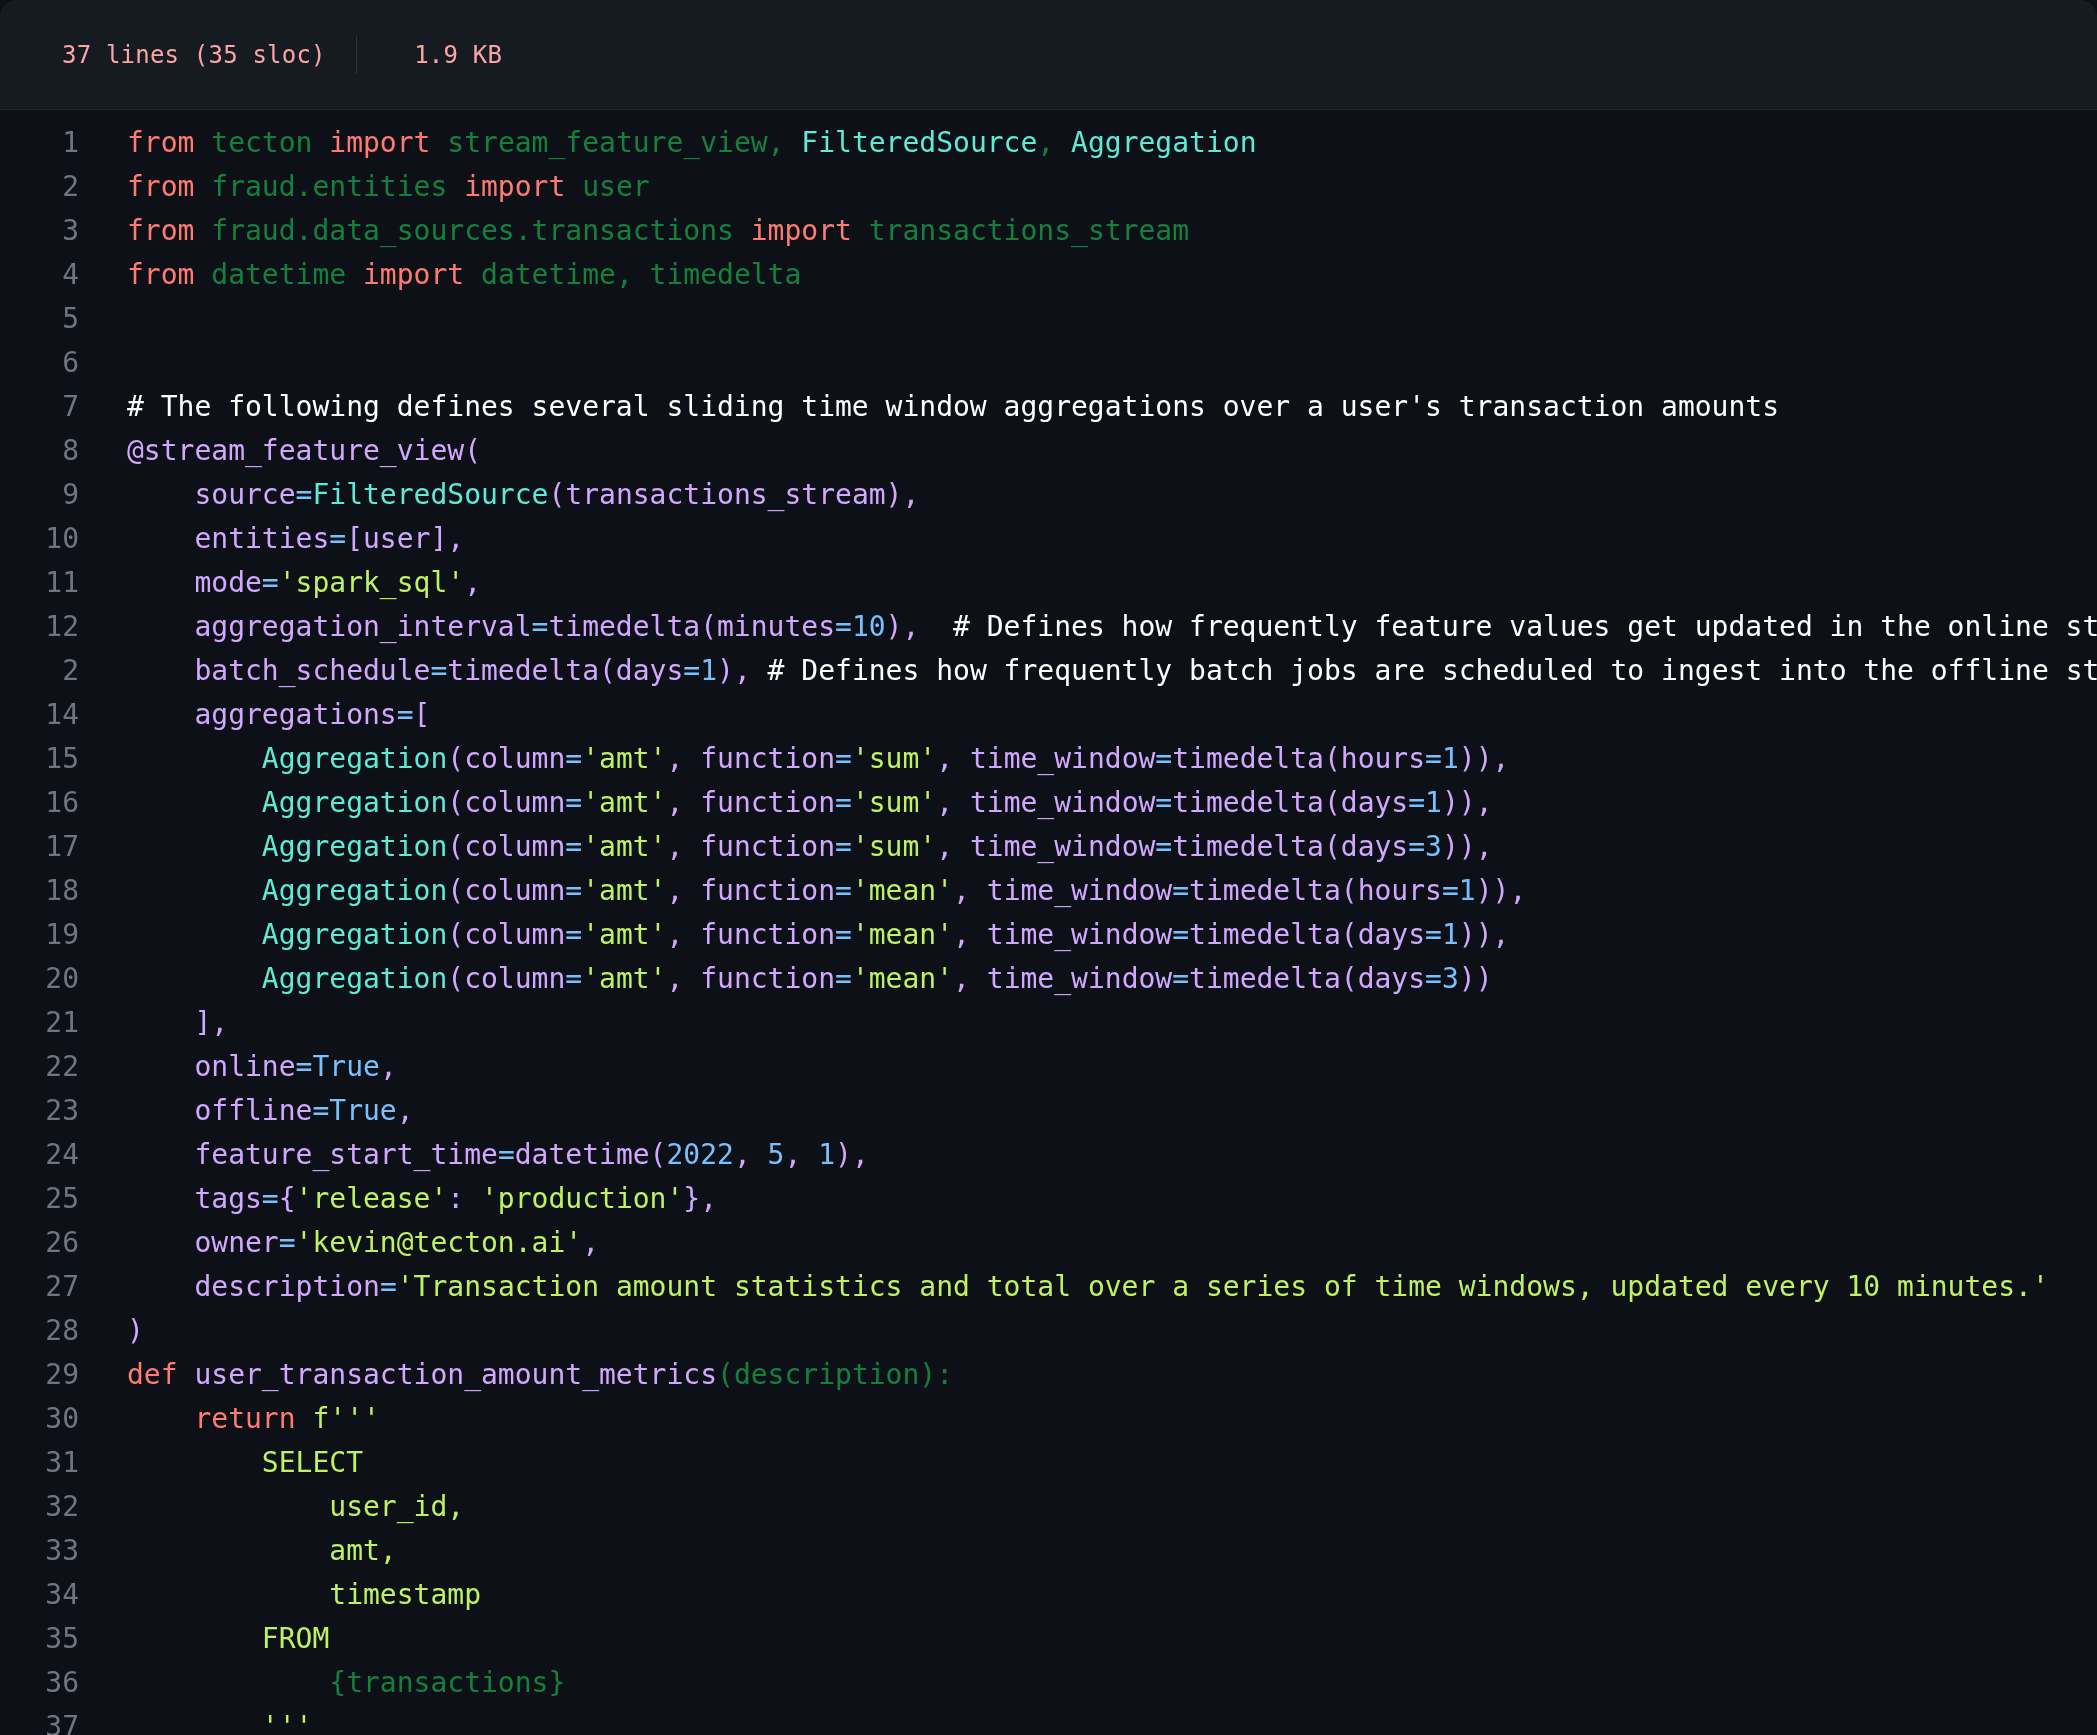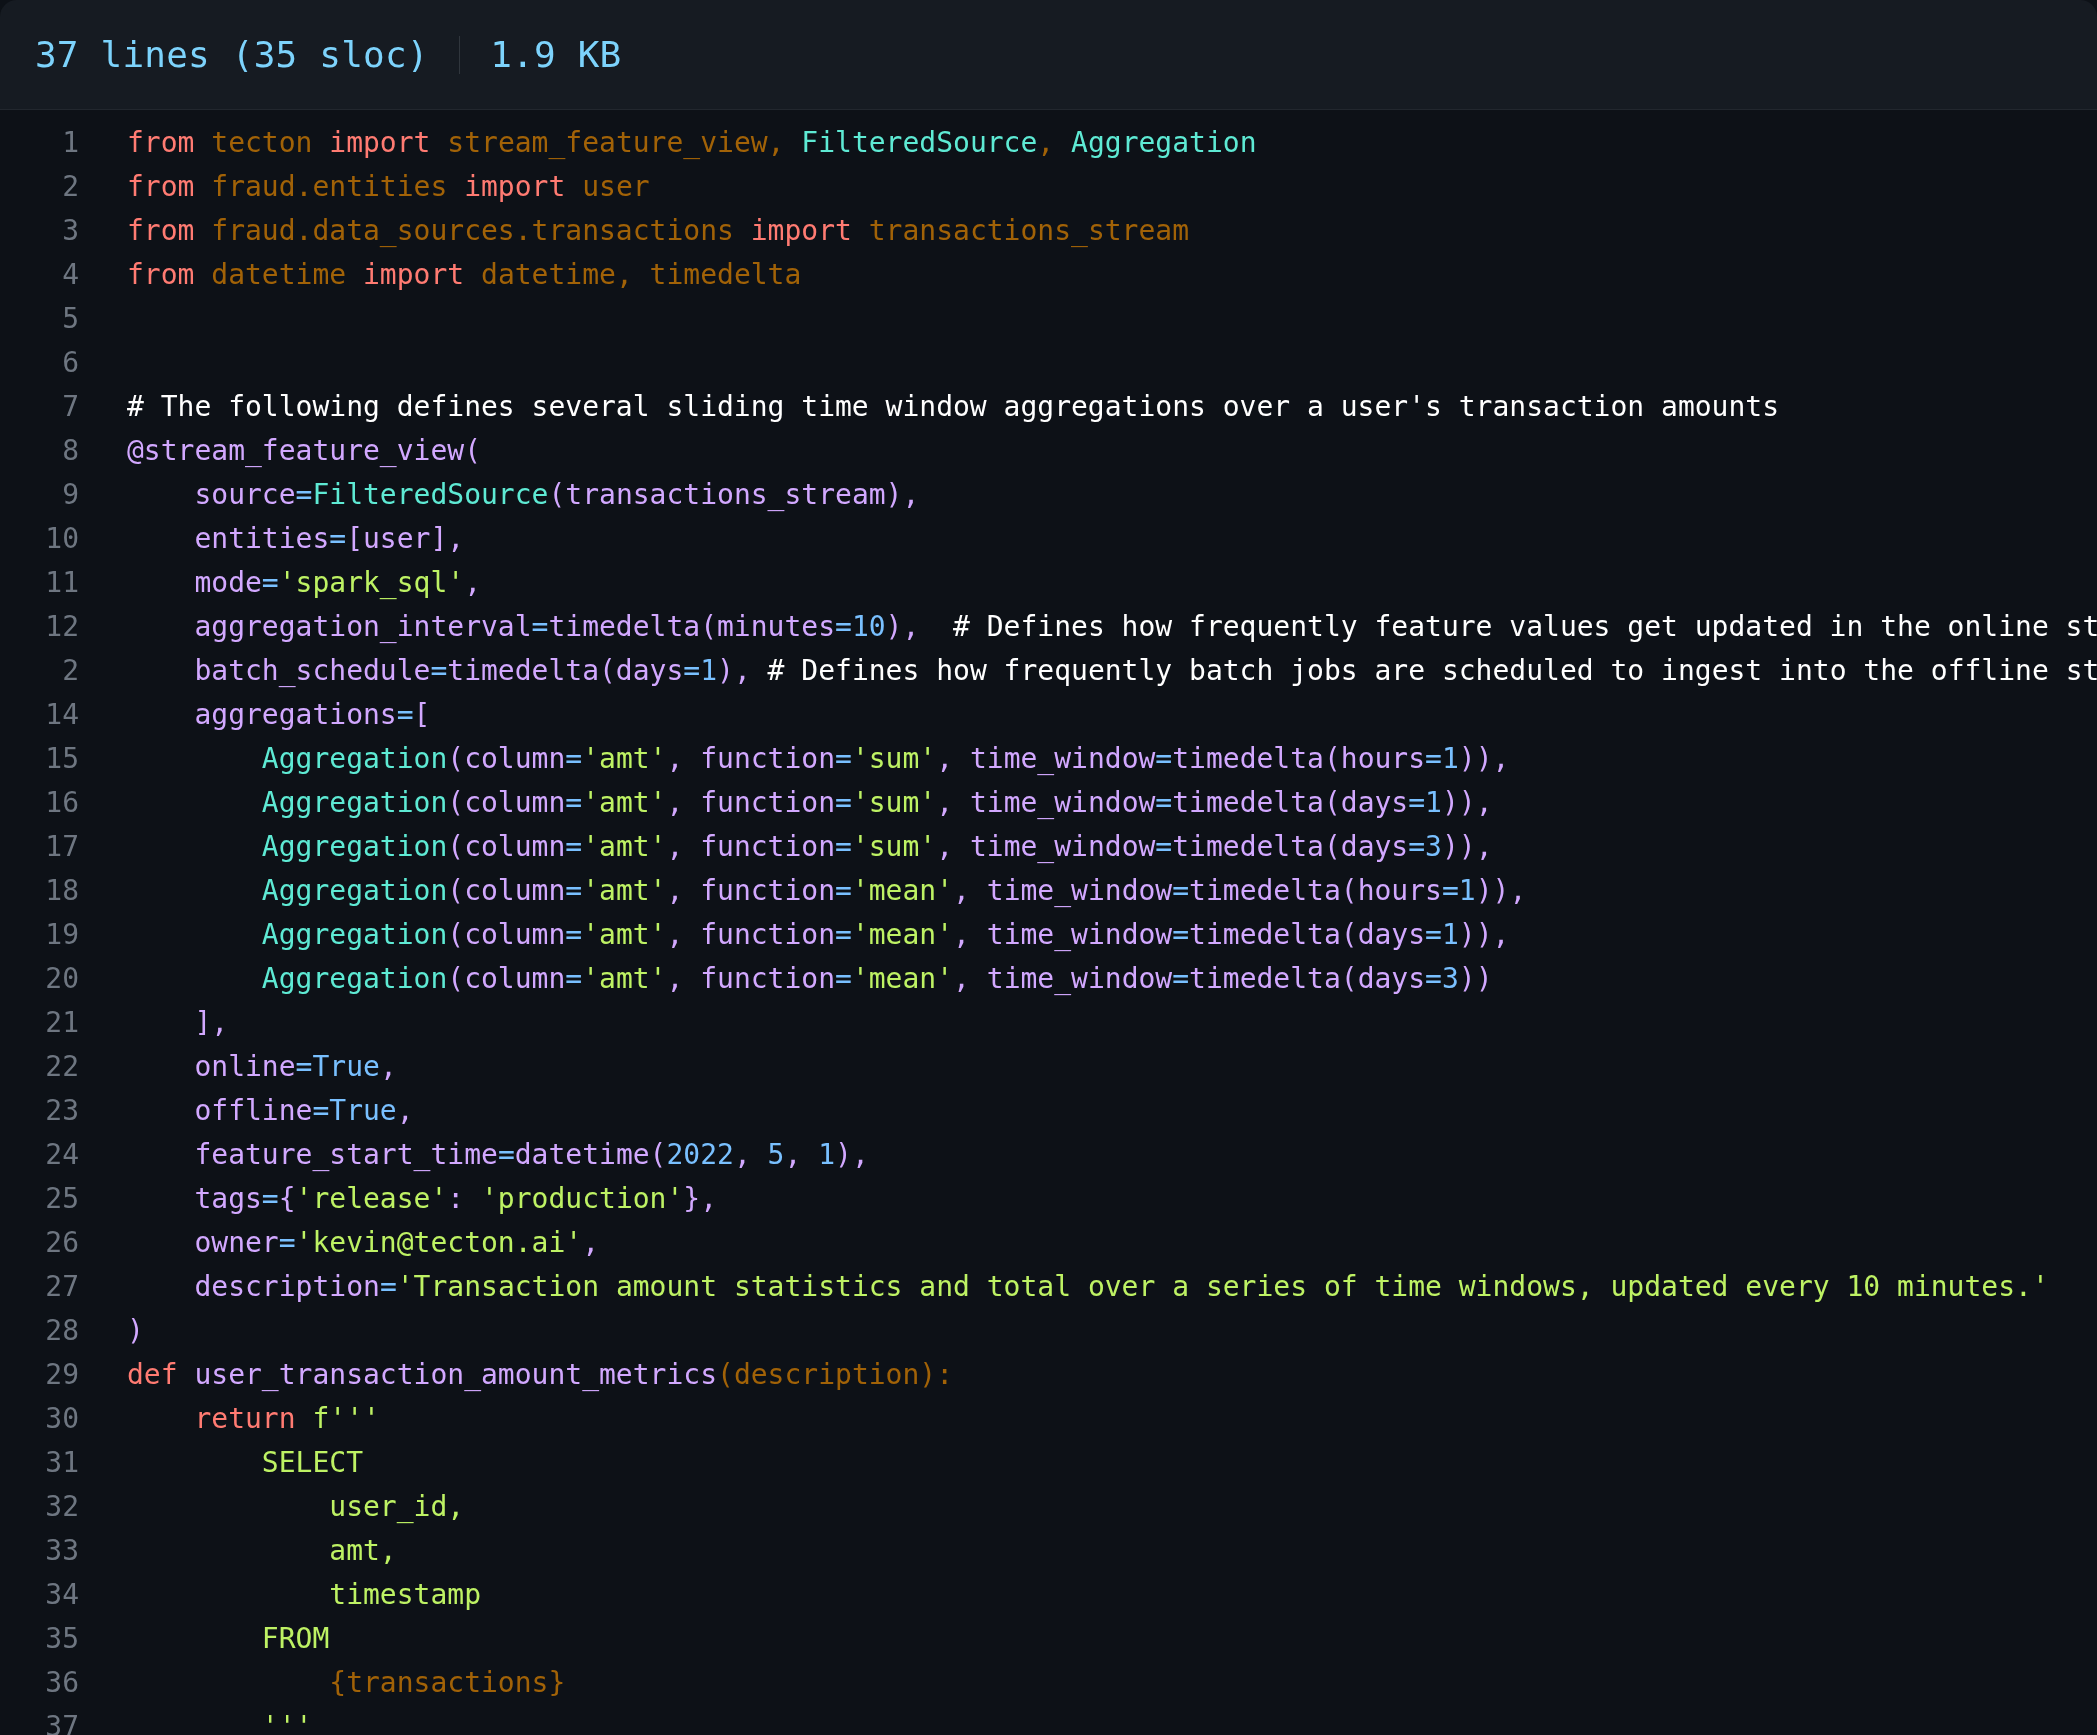--- a/index.html
+++ b/index.html
@@ -36,25 +36,26 @@
     padding-left: 35px;
   }
 
   .meta-group {
     display: flex;
     align-items: center;
     height: 100%;
   }
 
   .meta-text {
-    color: #7dd3fc;
-    font-size: 36px;
+    color: #fca5a5;
+    font-size: 24px;
     line-height: 1;
     letter-spacing: 0.2px;
     white-space: pre;
+    margin-left: 27px;
   }
 
   .meta-divider {
     width: 1.5px;
     height: 38px;
     background: #30363d;
     margin: 0 30px;
   }
 
   
@@ -95,21 +96,21 @@
     letter-spacing: 0px;
   }
 
   
   .k  { color: #ff7b72; }   
   .e  { color: #5eead4; }   
   .f  { color: #d2a8ff; }   
   .s  { color: #bef264; }   
   .n  { color: #79c0ff; }   
   .c  { color: #ffffff; }   
-  .p  { color: #a16207; }   
+  .p  { color: #15803d; }   
 </style>
 </head>
 <body>
 
 <div class="file-viewer">
 
   <div class="blob-header">
     <div class="meta-group">
       <span class="meta-text">37 lines (35 sloc)</span>
       <span class="meta-divider"></span>

